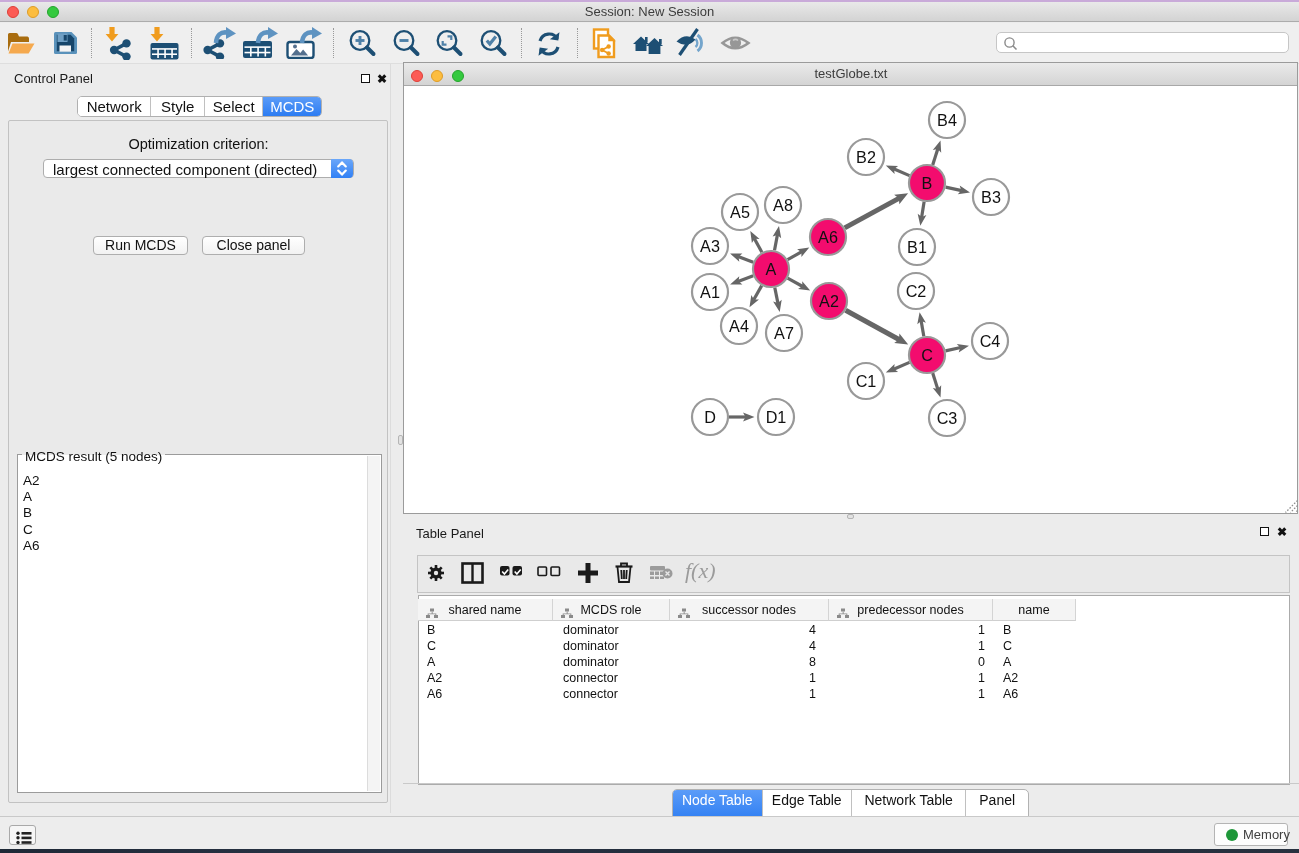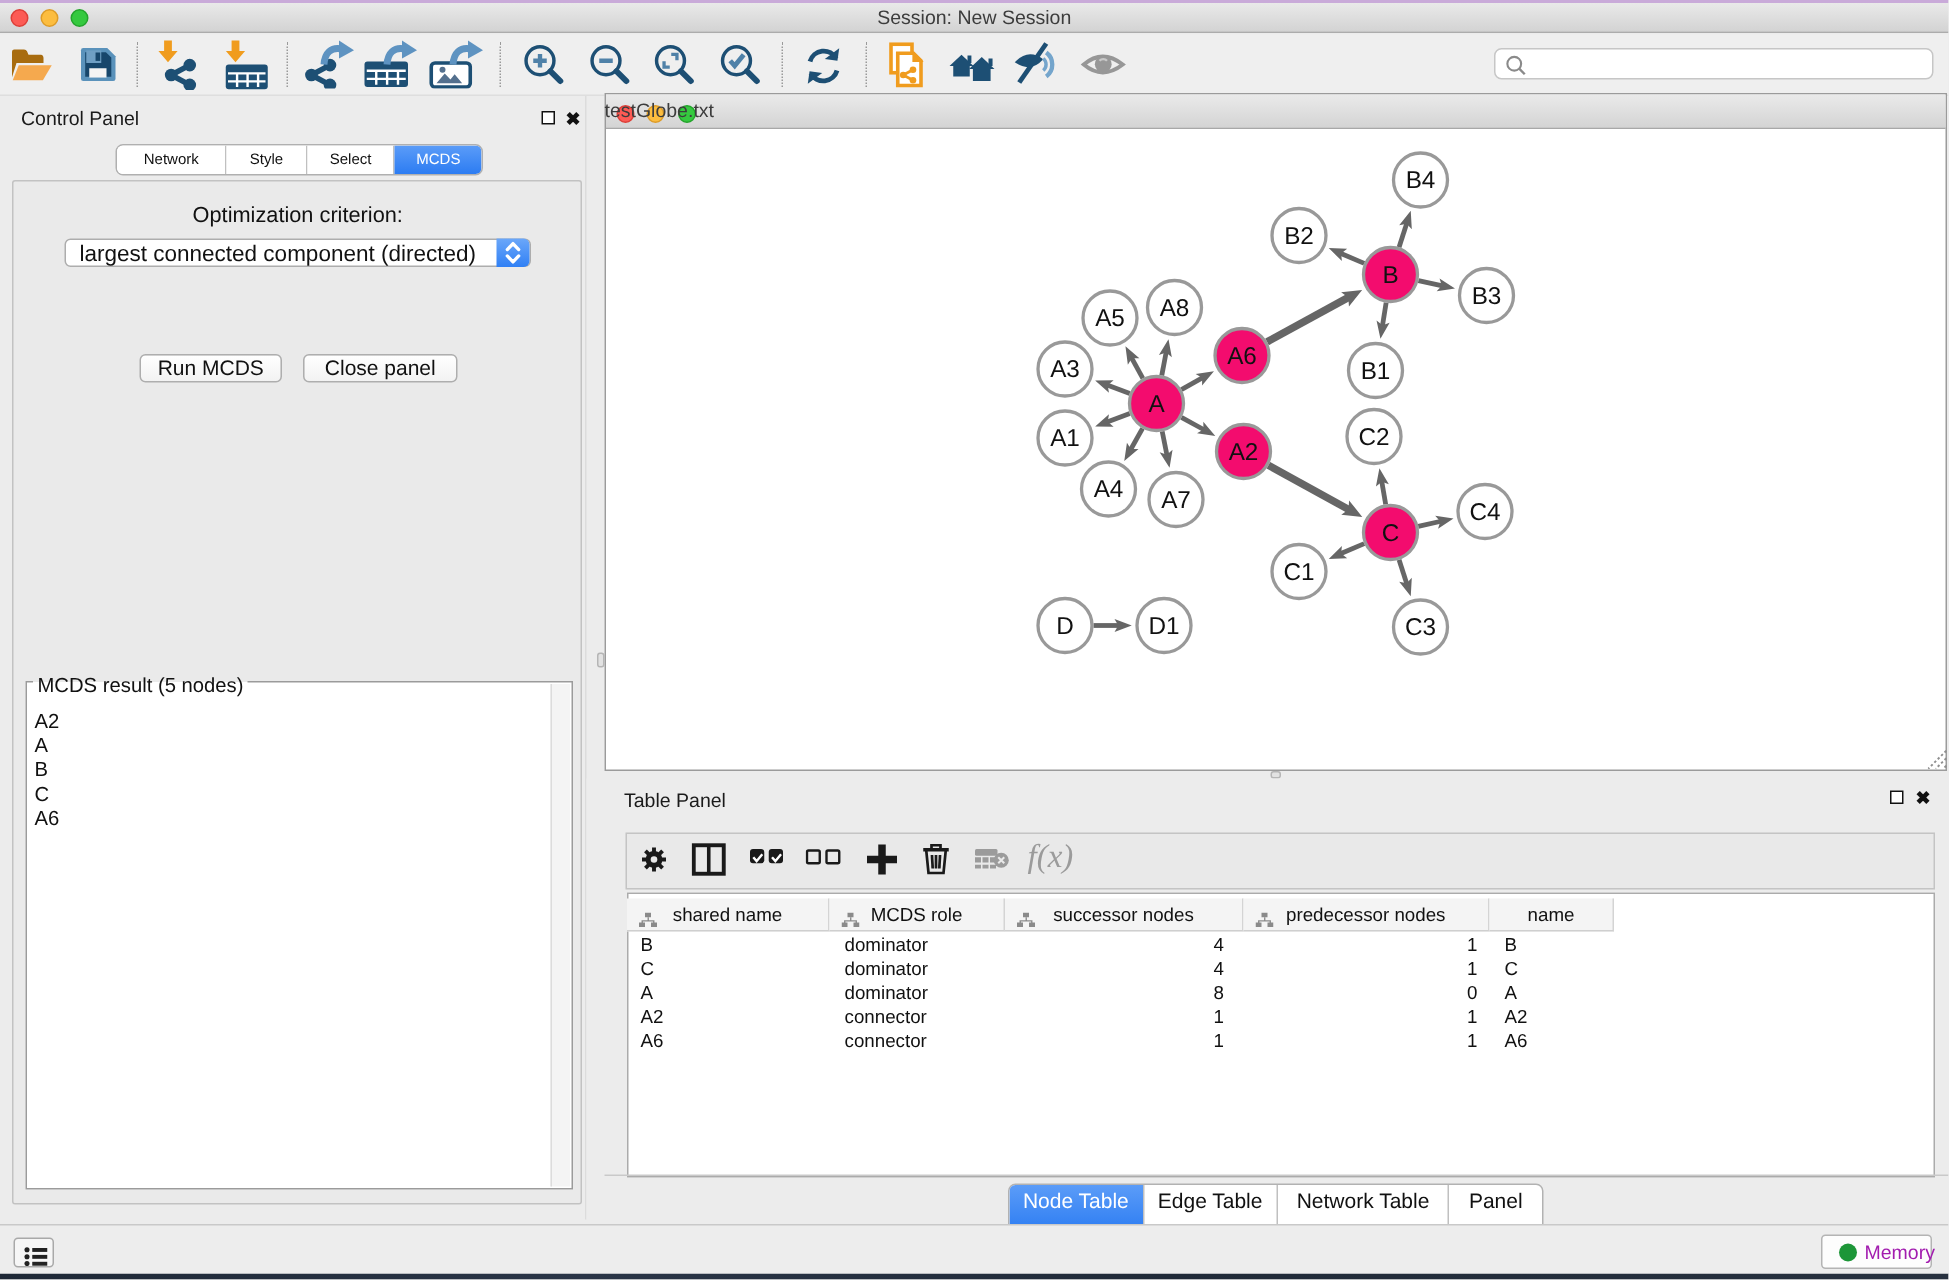--- a/index.html
+++ b/index.html
@@ -8,21 +8,21 @@
 .titlebar{left:0;top:2px;width:1299px;height:20px;background:linear-gradient(#e9e9e9,#d3d3d3);border-bottom:1px solid #acacac;}
 .tl{border-radius:50%;width:12px;height:12px;top:6px;}
 .ttl{width:100%;text-align:center;top:4px;font-size:13px;color:#3c3c3c;}
 .toolbar{left:0;top:23px;width:1299px;height:41px;background:#efefef;border-bottom:1px solid #dedede;}
 .tsep{top:28px;width:0;height:30px;border-left:1px dotted #9a9a9a;}
 .searchbox{left:996px;top:32px;width:293px;height:21px;background:#fff;border:1px solid #c6c6c6;border-radius:5px;}
 .panelhdr{font-size:13px;color:#1a1a1a;}
 .sqbtn{width:9px;height:9px;border:1.5px solid #111;background:#fff;}
 .xbtn{font-size:12px;font-weight:bold;color:#111;line-height:9px;}
 .tabbar{display:flex;height:21px;background:#fff;border:1px solid #b0b0b0;border-radius:5px;overflow:hidden;}
-.tab{font-size:10px;color:#111;text-align:center;line-height:19px;border-right:1px solid #c0c0c0;background:#fff;}
+.tab{font-size:15px;color:#111;text-align:center;line-height:19px;border-right:1px solid #c0c0c0;background:#fff;}
 .tab:last-child{border-right:none;}
 .tabsel{background:linear-gradient(#5b9cf8,#2c7cf2);color:#fff;}
 .cpanel{left:8px;top:120px;width:380px;height:683px;background:#eaeaea;border:1px solid #c2c2c2;border-radius:2px;}
 .ddown{left:43px;top:159px;width:311px;height:19px;background:#fff;border:1px solid #adadad;border-radius:4px;}
 .spin{position:absolute;right:0;top:-1px;width:22px;height:19px;background:linear-gradient(#6ba7f9,#3080f5);border-radius:0 4px 4px 0;}
 .btn{height:21px;background:linear-gradient(#ffffff,#f2f2f2);border:1px solid #aeaeae;border-radius:4px;font-size:14px;color:#111;text-align:center;line-height:19px;margin-top:44px;}
 .resbox{left:17px;top:454px;width:365px;height:339px;background:#fff;border:1px solid #9b9b9b;}
 .legend{left:4px;top:-6px;background:linear-gradient(#eaeaea 38%,#fff 38%);padding:0 3px;font-size:13.5px;color:#111;}
 .resitem{font-size:13.5px;color:#111;line-height:16.2px;padding-left:5px;}
 .vtrack{position:absolute;right:1px;top:1px;width:13px;height:335px;background:#f4f4f4;border-left:1px solid #dcdcdc;}
@@ -31,21 +31,21 @@
 .tpanel{left:391px;top:519px;width:908px;height:294px;background:#ececec;}
 .ttool{left:26px;top:36px;width:873px;height:38px;background:#e9e9e9;border:1px solid #c4c4c4;}
 .tbl{left:26px;top:76px;width:873px;height:191px;background:#fff;border:1px solid #ababab;}
 .th{top:4px;height:22px;background:#f4f4f4;border-right:1px solid #d4d4d4;border-bottom:1px solid #cfcfcf;font-size:12.5px;color:#111;text-align:center;line-height:22px;}
 .td{font-size:12.5px;color:#111;height:16px;line-height:16px;}
 .btabs{display:flex;height:34px;background:#fff;border:1px solid #b2b2b2;border-radius:5px;overflow:hidden;}
 .btab{font-size:14px;color:#111;text-align:center;line-height:20px;border-right:1px solid #c0c0c0;}
 .btab:last-child{border-right:none;}
 .btab.tabsel{color:#fff;}
 .statusbar{left:0;top:816px;width:1299px;height:33px;background:#ededed;border-top:1px solid #c9c9c9;}
-.membtn{left:1214px;top:6px;width:74px;height:23px;background:#fdfdfd;border:1px solid #b4b4b4;border-radius:3px;font-size:12px;color:#a21caf;line-height:21px;text-align:left;}
+.membtn{left:1214px;top:6px;width:74px;height:23px;background:#fdfdfd;border:1px solid #b4b4b4;border-radius:3px;font-size:12px;color:#404040;line-height:21px;text-align:left;}
 .listbtn{left:9px;top:8px;width:27px;height:20px;background:#f6f6f6;border:1px solid #a9a9a9;border-radius:3px;}
 </style>
 </head><body>
 <div class="abs" style="left:0;top:0;width:1299px;height:2px;background:#c9aad9"></div>
 <div class="abs" style="left:0;top:849px;width:1299px;height:4px;background:linear-gradient(90deg,#1e2836,#2a3547 30%,#202a38 60%,#27313f)"></div>
 <div class="abs titlebar"></div>
 <div class="abs tl" style="left:7px;background:#fc5b55;border:1px solid #dd3f38"></div>
 <div class="abs tl" style="left:27px;background:#fcbd3f;border:1px solid #de9c27"></div>
 <div class="abs tl" style="left:47px;background:#35c93f;border:1px solid #24a42c"></div>
 <div class="abs ttl">Session: New Session</div>
@@ -210,21 +210,21 @@
     </div>
     <div class="vtrack"></div>
   </div>
 <div class="abs" style="left:390px;top:64px;width:1px;height:749px;background:#dcdcdc"></div>
 <div class="abs netwin">
     <div class="nettb"></div>
   </div>
 <div class="abs tl" style="left:411px;top:70px;background:#fc5b55;border:1px solid #dd3f38"></div>
 <div class="abs tl" style="left:431px;top:70px;background:#fcbd3f;border:1px solid #de9c27"></div>
 <div class="abs tl" style="left:452px;top:70px;background:#35c93f;border:1px solid #24a42c"></div>
-<div class="abs" style="left:403px;top:66px;width:896px;font-size:13px;color:#3c3c3c">testGlobe.txt</div>
+<div class="abs" style="left:403px;top:66px;width:896px;text-align:center;font-size:13px;color:#3c3c3c">testGlobe.txt</div>
 <svg class="abs" style="left:403px;top:87px" width="896" height="421" viewBox="0 0 896 421">
     <line x1="358.9" y1="165.3" x2="351.3" y2="151.4" stroke="#666666" stroke-width="3.2"></line>
     <path d="M347.3 143.9 L356.6 151.9 L351.6 151.8 L348.9 156.1 z" fill="#666666"></path>
     <line x1="371.5" y1="163.3" x2="374.5" y2="147.5" stroke="#666666" stroke-width="3.2"></line>
     <path d="M376.0 139.1 L378.2 151.2 L374.4 148.0 L369.6 149.6 z" fill="#666666"></path>
     <line x1="350.2" y1="175.3" x2="335.1" y2="169.6" stroke="#666666" stroke-width="3.2"></line>
     <path d="M327.1 166.6 L339.4 166.5 L335.5 169.8 L336.3 174.8 z" fill="#666666"></path>
     <line x1="350.2" y1="188.7" x2="335.1" y2="194.4" stroke="#666666" stroke-width="3.2"></line>
     <path d="M327.1 197.4 L336.3 189.2 L335.5 194.2 L339.4 197.5 z" fill="#666666"></path>
     <line x1="358.7" y1="198.6" x2="350.7" y2="212.8" stroke="#666666" stroke-width="3.2"></line>

